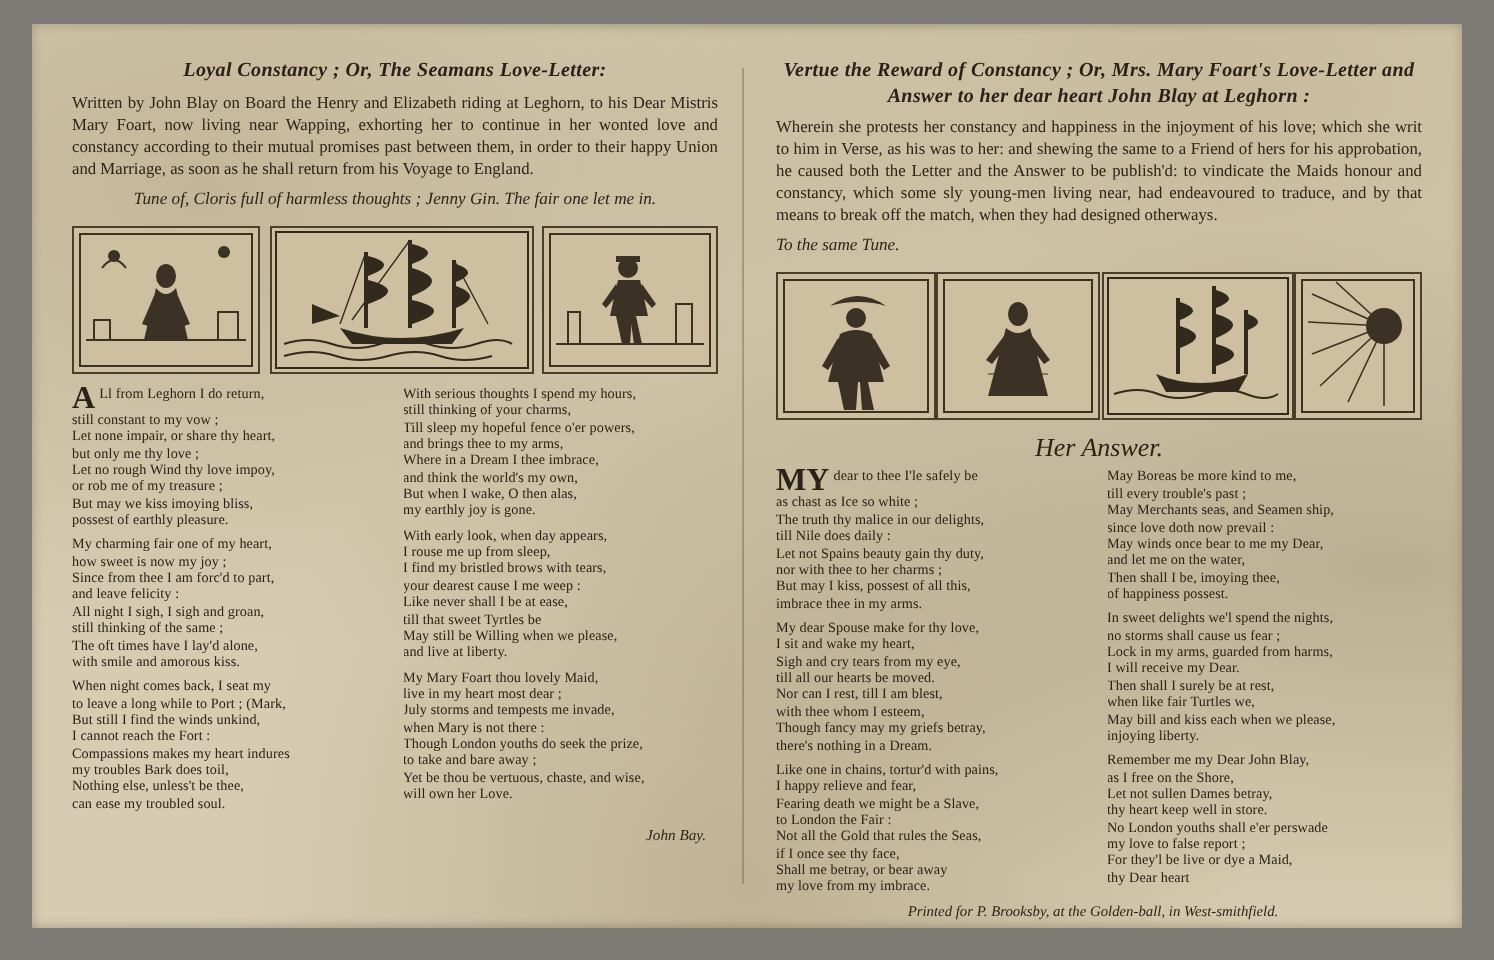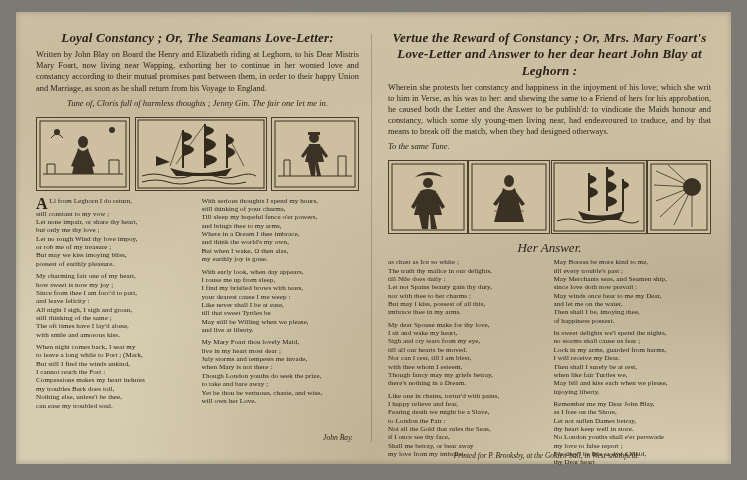--- a/index.html
+++ b/index.html
@@ -34,21 +34,21 @@
     box-sizing:border-box;
   }
   #col-left{left:14px;}
   #col-right{left:366px;}
   .divider{
     position:absolute;left:355px;top:22px;width:1px;height:408px;
     background:rgba(90,78,58,.35);
   }
   .title{
     font-style:italic;
-    font-size:13px;
+    font-size:10px;
     text-align:center;
     line-height:1.25;
     letter-spacing:.2px;
     color:#2a2118;
     margin:0 0 3px 0;
     font-weight:600;
   }
   .preamble{
     font-size:8.4px;
     line-height:1.32;
@@ -91,21 +91,21 @@
     font-weight:bold;
     padding:1px 2px 0 0;
     font-family:"Liberation Serif", serif;
   }
   .answer-head{
     text-align:center;font-size:13px;font-style:italic;
     margin:2px 0 2px 0;color:#2d2419;
   }
   .sig{
     text-align:right;font-style:italic;font-size:7.6px;
-    margin-top:19px;color:#2d2419;padding-right:6px;
+    margin-top:3px;color:#2d2419;padding-right:6px;
   }
   .imprint{
     position:absolute;left:366px;right:20px;bottom:4px;
     text-align:center;font-size:7.4px;font-style:italic;color:#2d2419;
   }
 </style>
 </head>
 <body>
 
 <div id="sheet">
@@ -336,20 +336,21 @@
         </svg>
       </div>
     </div>
 
     <div class="answer-head">Her Answer.</div>
 
     <div class="blocks">
       <div class="block">
         <div id="rv1">
             <p>
+              <span class="ln"><span class="dropcap">MY</span> dear to thee I'le safely be</span>
               <span class="ln">as chast as Ice so white ;</span>
               <span class="ln">The truth thy malice in our delights,</span>
               <span class="ln">till Nile does daily :</span>
               <span class="ln">Let not Spains beauty gain thy duty,</span>
               <span class="ln">nor with thee to her charms ;</span>
               <span class="ln">But may I kiss, possest of all this,</span>
               <span class="ln">imbrace thee in my arms.</span>
             </p>
             <p>
               <span class="ln">My dear Spouse make for thy love,</span>

